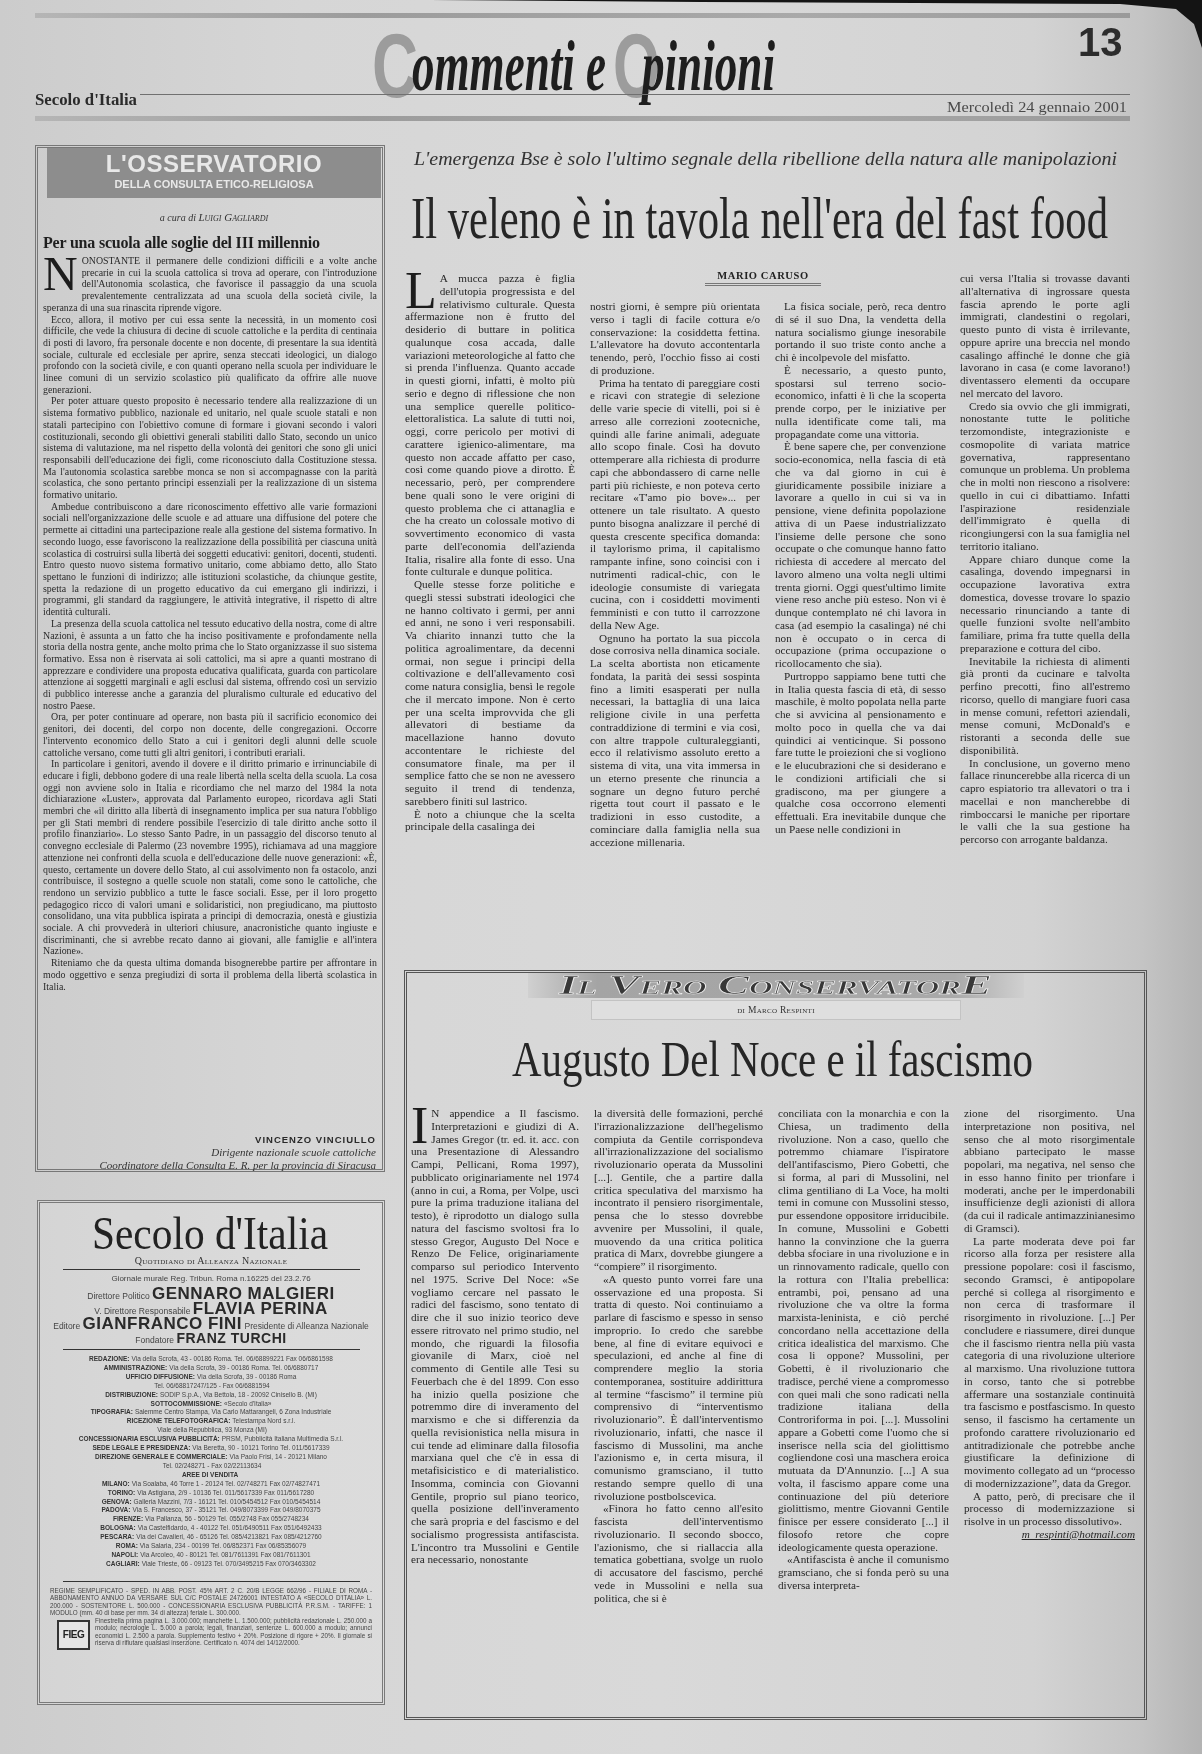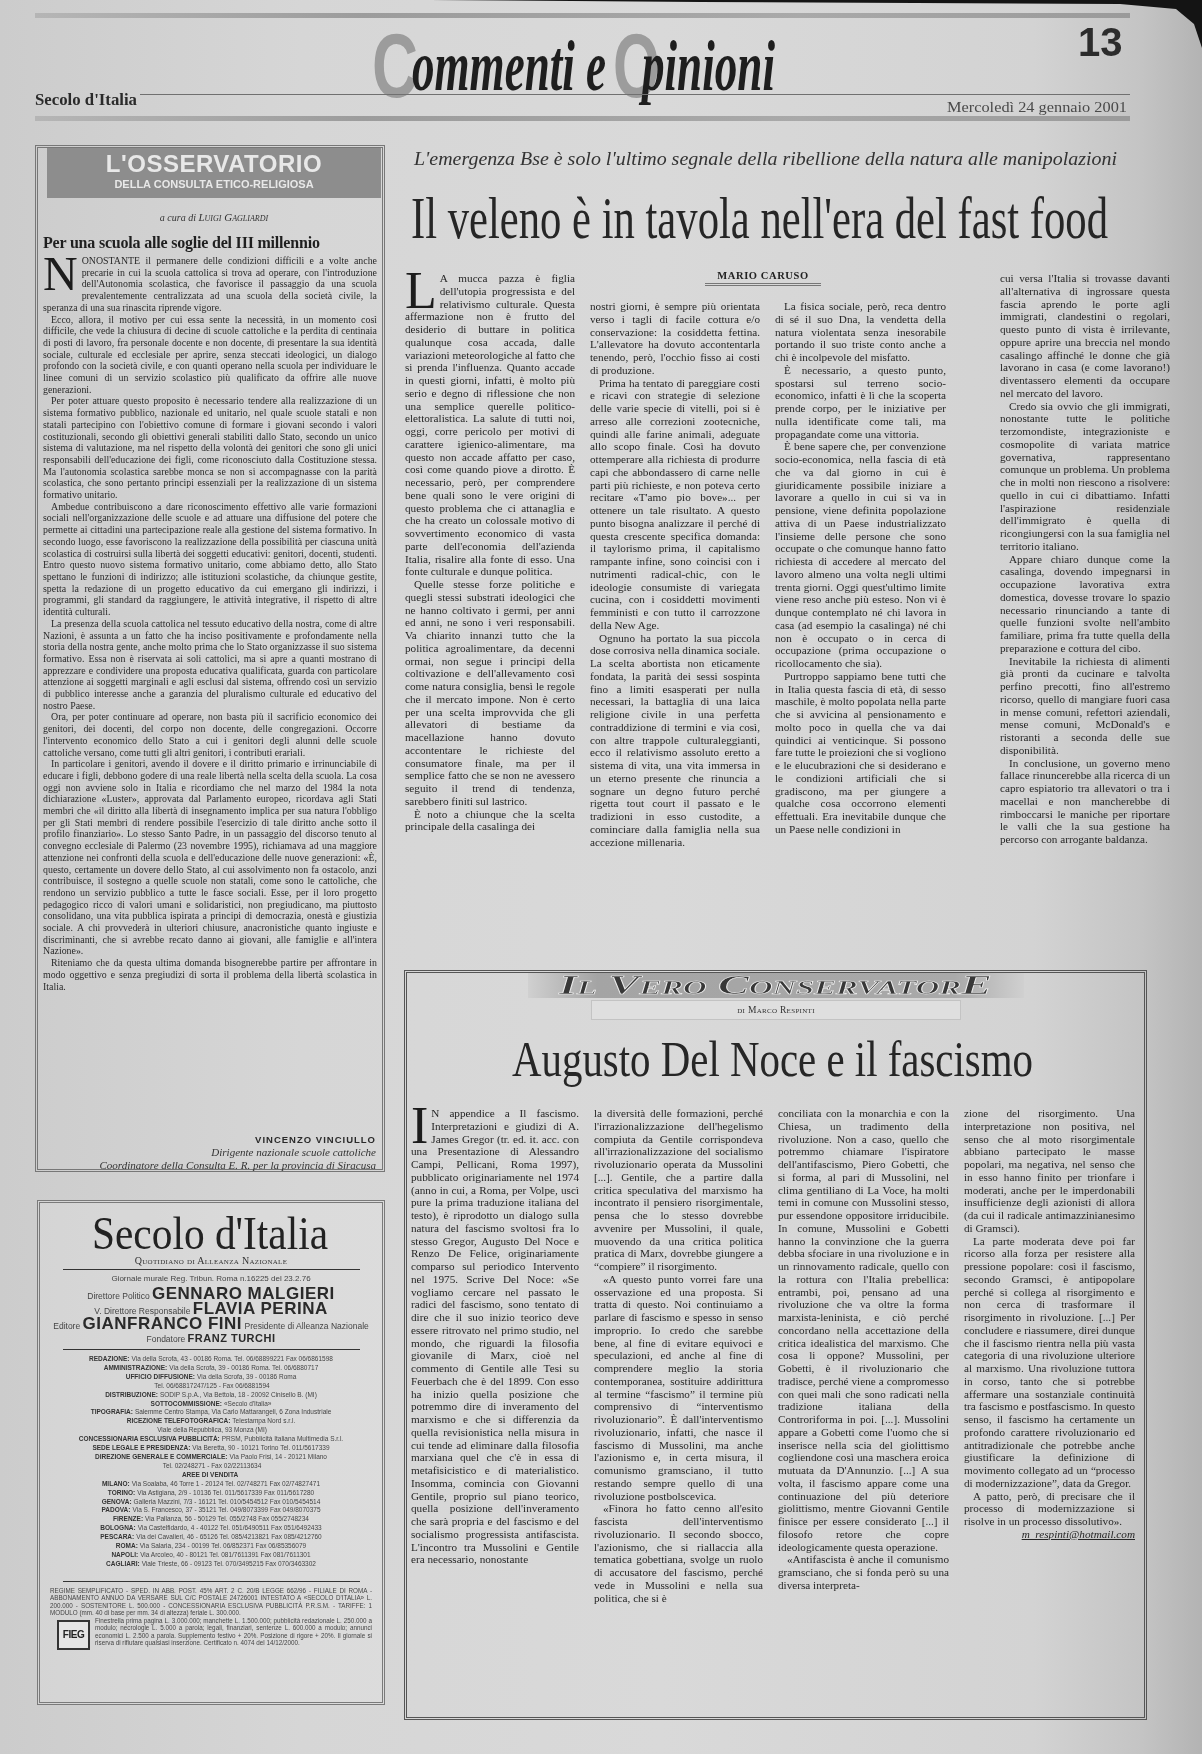--- a/index.html
+++ b/index.html
@@ -41,21 +41,21 @@
 .obs-role.r2{top:1011px;}
 
 .mast{position:absolute;left:37px;top:1200px;width:348px;height:505px;box-sizing:border-box;border:3px double #7a7a7a;background:rgba(235,235,235,0.25);}
 .mast .name{position:absolute;left:52px;top:2px;}
 .mast .center{position:absolute;left:0;width:342px;text-align:center;white-space:nowrap;}
 .mast .tagline{top:53px;font-size:10px;line-height:10px;font-variant:small-caps;letter-spacing:0.3px;color:#333;}
 .mast .rule{position:absolute;left:23px;width:297px;height:0;border-top:1.5px solid #333;}
 .mast .reg{top:71px;font:8px/10px "Liberation Sans",sans-serif;color:#444;}
 .mast .staff{font:8.5px/13px "Liberation Sans",sans-serif;color:#444;}
 .mast .staff .who{font-weight:bold;font-size:17px;letter-spacing:0.5px;color:#2a2a2a;}
-.mast .staff .who.sm{font-size:11px;}
+.mast .staff .who.sm{font-size:14px;}
 .mast .addr{position:absolute;left:4px;width:334px;top:152px;text-align:center;font:6.5px/8.9px "Liberation Sans",sans-serif;color:#444;}
 .mast .addr div{white-space:nowrap;overflow:hidden;}
 .mast .addr .f-label{font-weight:bold;color:#333;margin-right:2px;}
 .mast .disc{position:absolute;left:10px;top:384px;width:322px;font:6.3px/7.3px "Liberation Sans",sans-serif;text-align:justify;color:#444;}
 .mast .disc p{margin:0 0 1px 0;}
 .fieg{float:left;width:33px;height:30px;margin:3px 5px 0 7px;border:2px solid #333;box-sizing:border-box;
   font:bold 10px/26px "Liberation Sans",sans-serif;text-align:center;color:#222;letter-spacing:-0.5px;background:#e4e4e4;}
 
 .kicker{position:absolute;left:410px;top:146px;}
 .kicker text{font-style:italic;fill:#333;}
@@ -187,26 +187,26 @@
       <p class="cont"><span class="f-text">A mucca pazza è figlia dell'utopia progressista e del relativismo culturale. Questa affermazione non è frutto del desiderio di buttare in politica qualunque cosa accada, dalle variazioni meteorologiche al fatto che si prenda l'influenza. Quanto accade in questi giorni, infatti, è molto più serio e degno di riflessione che non una semplice querelle politico-elettoralistica. La salute di tutti noi, oggi, corre pericolo per motivi di carattere igienico-alimentare, ma questo non accade affatto per caso, così come quando piove a dirotto. È necessario, però, per comprendere bene quali sono le vere origini di questo problema che ci attanaglia e che ha creato un colossale motivo di sovvertimento economico di vasta parte dell'economia dell'azienda Italia, risalire alla fonte di esso. Una fonte culturale e dunque politica.</span></p>
       <p><span class="f-text">Quelle stesse forze politiche e quegli stessi substrati ideologici che ne hanno coltivato i germi, per anni ed anni, ne sono i veri responsabili. Va chiarito innanzi tutto che la politica agroalimentare, da decenni ormai, non segue i principi della coltivazione e dell'allevamento così come natura consiglia, bensì le regole che il mercato impone. Non è certo per una scelta improvvida che gli allevatori di bestiame da macellazione hanno dovuto accontentare le richieste del consumatore finale, ma per il semplice fatto che se non ne avessero seguito il trend di tendenza, sarebbero finiti sul lastrico.</span></p>
       <p><span class="f-text">È noto a chiunque che la scelta principale della casalinga dei</span></p>
     </div>
   <div class="col" style="left:590px;top:300px;width:170px;height:638px;">
       <p class="cont"><span class="f-text">nostri giorni, è sempre più orientata verso i tagli di facile cottura e/o conservazione: la cosiddetta fettina. L'allevatore ha dovuto accontentarla tenendo, però, l'occhio fisso ai costi di produzione.</span></p>
       <p><span class="f-text">Prima ha tentato di pareggiare costi e ricavi con strategie di selezione delle varie specie di vitelli, poi si è arreso alle correzioni zootecniche, quindi alle farine animali, adeguate allo scopo finale. Così ha dovuto ottemperare alla richiesta di produrre capi che abbondassero di carne nelle parti più richieste, e non poteva certo recitare «T'amo pio bove»... per ottenere un tale risultato. A questo punto bisogna analizzare il perché di questa crescente specifica domanda: il taylorismo prima, il capitalismo rampante infine, sono coincisi con i nutrimenti radical-chic, con le ideologie consumiste di variegata cucina, con i cosiddetti movimenti femministi e con tutto il carrozzone della New Age.</span></p>
       <p><span class="f-text">Ognuno ha portato la sua piccola dose corrosiva nella dinamica sociale. La scelta abortista non eticamente fondata, la parità dei sessi sospinta fino a limiti esasperati per nulla necessari, la battaglia di una laica religione civile in una perfetta contraddizione di termini e via così, con altre trappole culturaleggianti, ecco il relativismo assoluto eretto a sistema di vita, una vita immersa in un eterno presente che rinuncia a sognare un degno futuro perché rigetta tout court il passato e le tradizioni in esso custodite, a cominciare dalla famiglia nella sua accezione millenaria.</span></p>
     </div>
   <div class="col" style="left:775px;top:300px;width:171px;height:638px;">
-      <p><span class="f-text">La fisica sociale, però, reca dentro di sé il suo Dna, la vendetta della natura violentata senza inesorabile portando il suo triste conto anche a chi è incolpevole del misfatto.</span></p>
+      <p><span class="f-text">La fisica sociale, però, reca dentro di sé il suo Dna, la vendetta della natura socialismo giunge inesorabile portando il suo triste conto anche a chi è incolpevole del misfatto.</span></p>
       <p><span class="f-text">È necessario, a questo punto, spostarsi sul terreno socio-economico, infatti è lì che la scoperta prende corpo, per le iniziative per nulla identificate come tali, ma propagandate come una vittoria.</span></p>
       <p><span class="f-text">È bene sapere che, per convenzione socio-economica, nella fascia di età che va dal giorno in cui è giuridicamente possibile iniziare a lavorare a quello in cui si va in pensione, viene definita popolazione attiva di un Paese industrializzato l'insieme delle persone che sono occupate o che comunque hanno fatto richiesta di accedere al mercato del lavoro almeno una volta negli ultimi trenta giorni. Oggi quest'ultimo limite viene reso anche più esteso. Non vi è dunque contemplato né chi lavora in casa (ad esempio la casalinga) né chi non è occupato o in cerca di occupazione (prima occupazione o ricollocamento che sia).</span></p>
       <p><span class="f-text">Purtroppo sappiamo bene tutti che in Italia questa fascia di età, di sesso maschile, è molto popolata nella parte che si avvicina al pensionamento e molto poco in quella che va dai quindici ai venticinque. Si possono fare tutte le proiezioni che si vogliono e le elucubrazioni che si desiderano e le condizioni artificiali che si gradiscono, ma per giungere a qualche cosa occorrono elementi effettuali. Era inevitabile dunque che un Paese nelle condizioni in</span></p>
     </div>
-  <div class="col" style="left:1000px;top:272px;width:170px;height:666px;">
+  <div class="col" style="left:960px;top:272px;width:170px;height:666px;">
       <p class="cont"><span class="f-text">cui versa l'Italia si trovasse davanti all'alternativa di ingrossare questa fascia aprendo le porte agli immigrati, clandestini o regolari, questo punto di vista è irrilevante, oppure aprire una breccia nel mondo casalingo affinché le donne che già lavorano in casa (e come lavorano!) diventassero elementi da occupare nel mercato del lavoro.</span></p>
       <p><span class="f-text">Credo sia ovvio che gli immigrati, nonostante tutte le politiche terzomondiste, integrazioniste e cosmopolite di variata matrice governativa, rappresentano comunque un problema. Un problema che in molti non riescono a risolvere: quello in cui ci dibattiamo. Infatti l'aspirazione residenziale dell'immigrato è quella di ricongiungersi con la sua famiglia nel territorio italiano.</span></p>
       <p><span class="f-text">Appare chiaro dunque come la casalinga, dovendo impegnarsi in occupazione lavorativa extra domestica, dovesse trovare lo spazio necessario rinunciando a tante di quelle funzioni svolte nell'ambito familiare, prima fra tutte quella della preparazione e cottura del cibo.</span></p>
       <p><span class="f-text">Inevitabile la richiesta di alimenti già pronti da cucinare e talvolta perfino precotti, fino all'estremo ricorso, quello di mangiare fuori casa in mense comuni, refettori aziendali, mense comuni, McDonald's e ristoranti a seconda delle sue disponibilità.</span></p>
       <p><span class="f-text">In conclusione, un governo meno fallace rinuncerebbe alla ricerca di un capro espiatorio tra allevatori o tra i macellai e non mancherebbe di rimboccarsi le maniche per riportare le valli che la sua gestione ha percorso con arrogante baldanza.</span></p>
     </div>
 
   <div class="box2"></div>
   <div class="rubric-band"></div>
   <svg class="rubric" width="496" height="30">

